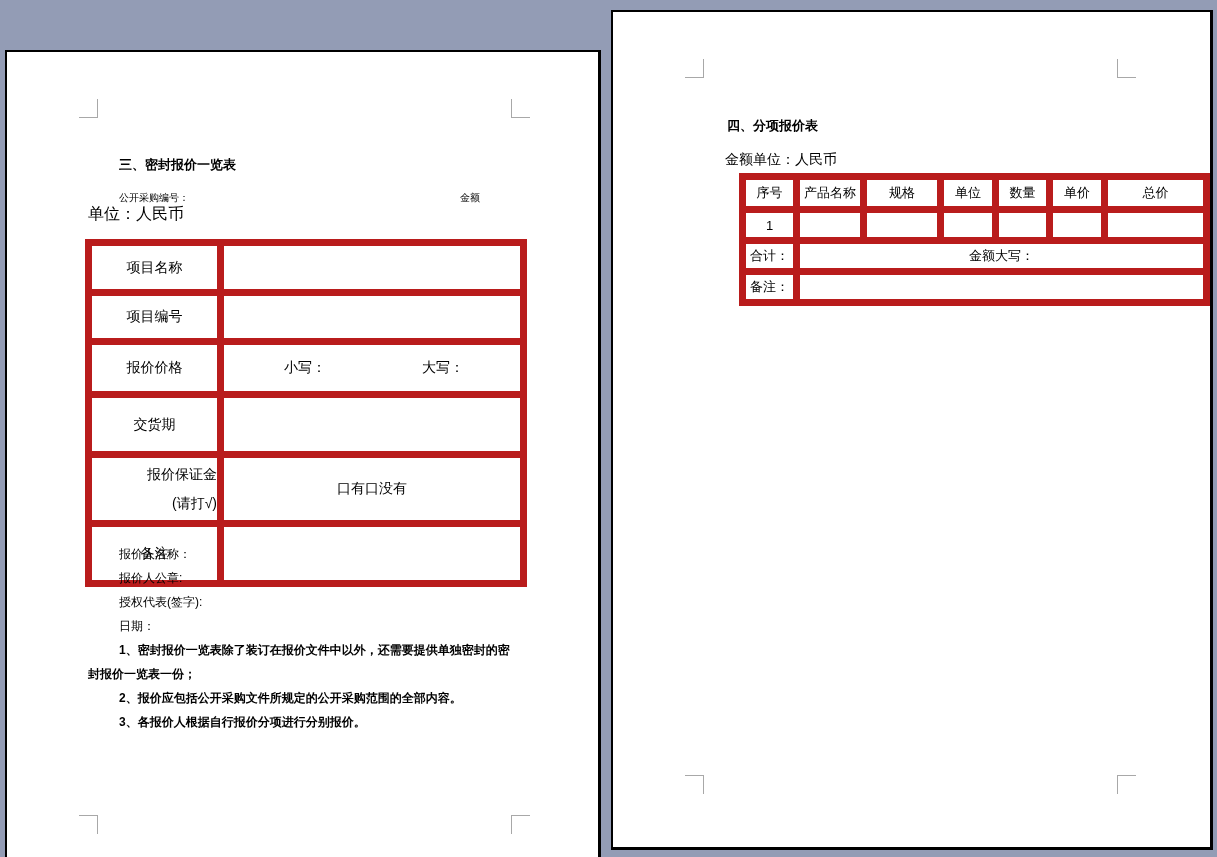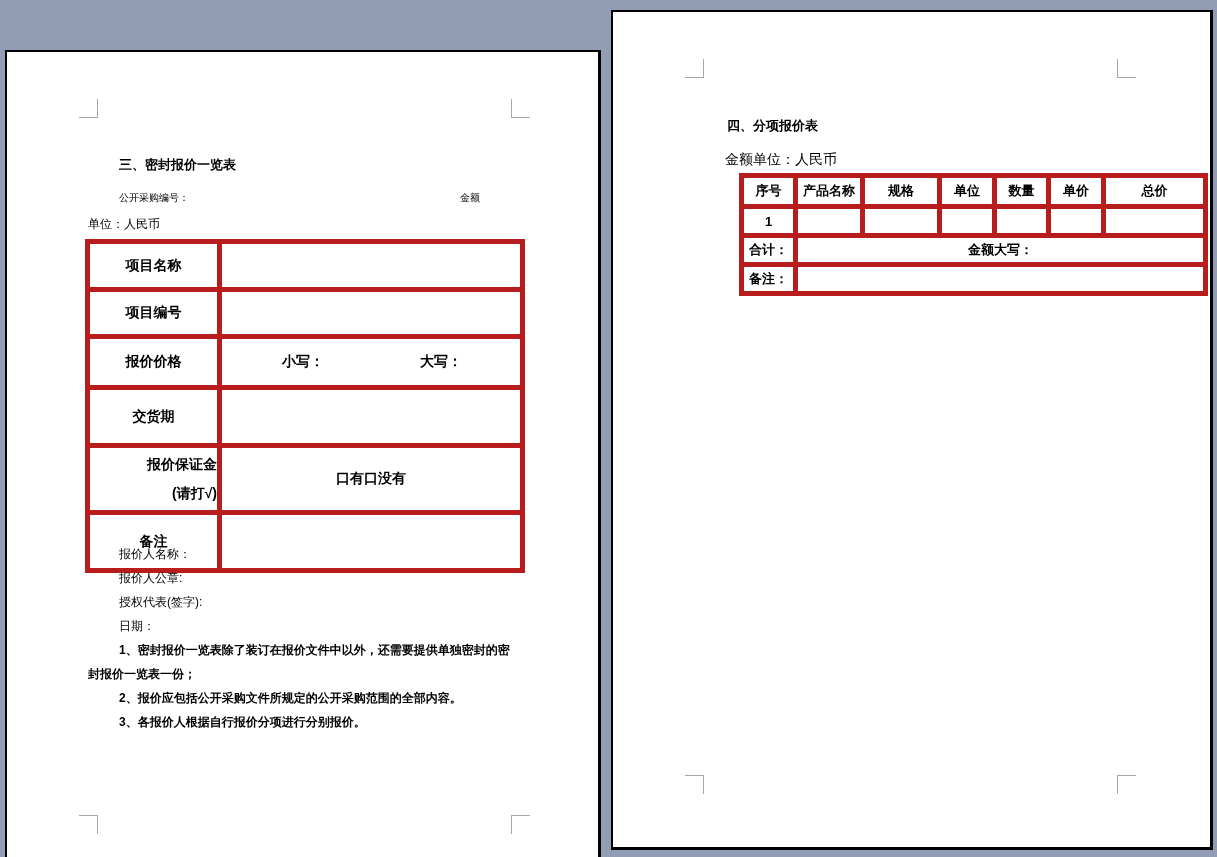--- a/index.html
+++ b/index.html
@@ -23,24 +23,24 @@
   .mark-tr { left:504px; top:47px;  border-left:1px solid #a8a8a8;  border-bottom:1px solid #a8a8a8; }
   .mark-bl { left:72px;  top:763px; border-right:1px solid #a8a8a8; border-top:1px solid #a8a8a8; }
   .mark-br { left:504px; top:763px; border-left:1px solid #a8a8a8;  border-top:1px solid #a8a8a8; }
 
   .sec-title { position:absolute; font-weight:bold; font-size:13px; white-space:nowrap; }
   .page-left  .sec-title { left:112px; top:104px; }
   .page-right .sec-title { left:114px; top:105px; }
 
   .pn-line  { position:absolute; left:112px; top:139px; font-size:10px; width:470px; white-space:nowrap; }
   .pn-line .amount { position:absolute; left:341px; top:0; }
-  .unit-line{ position:absolute; left:81px;  top:164px; font-size:12px; white-space:nowrap; }
+  .unit-line{ position:absolute; left:81px;  top:152px; font-size:16px; white-space:nowrap; }
 
   table { border-collapse:collapse; table-layout:fixed; }
-  td { border:5px solid #b91c1c; padding:0; text-align:center; vertical-align:middle; overflow:hidden;font-weight:bold; }
+  td { border:7px solid #b91c1c; padding:0; text-align:center; vertical-align:middle; overflow:hidden; }
 
   .quote-table { position:absolute; left:78px; top:187px; font-size:14px; }
   .qr1 td{height:43px;} .qr2 td{height:42px;} .qr3 td{height:46px;}
   .qr4 td{height:53px;} .qr5 td{height:62px;} .qr6 td{height:53px;}
   .quote-table .val-split { text-align:left; }
   .quote-table .sm { margin-left:60px; }
   .quote-table .lg { margin-left:92px; }
   .quote-table .two-line div { line-height:29px;text-align:right; }
 
   .footer-block { position:absolute; left:81px; top:490px; width:438px; font-size:12px; }

